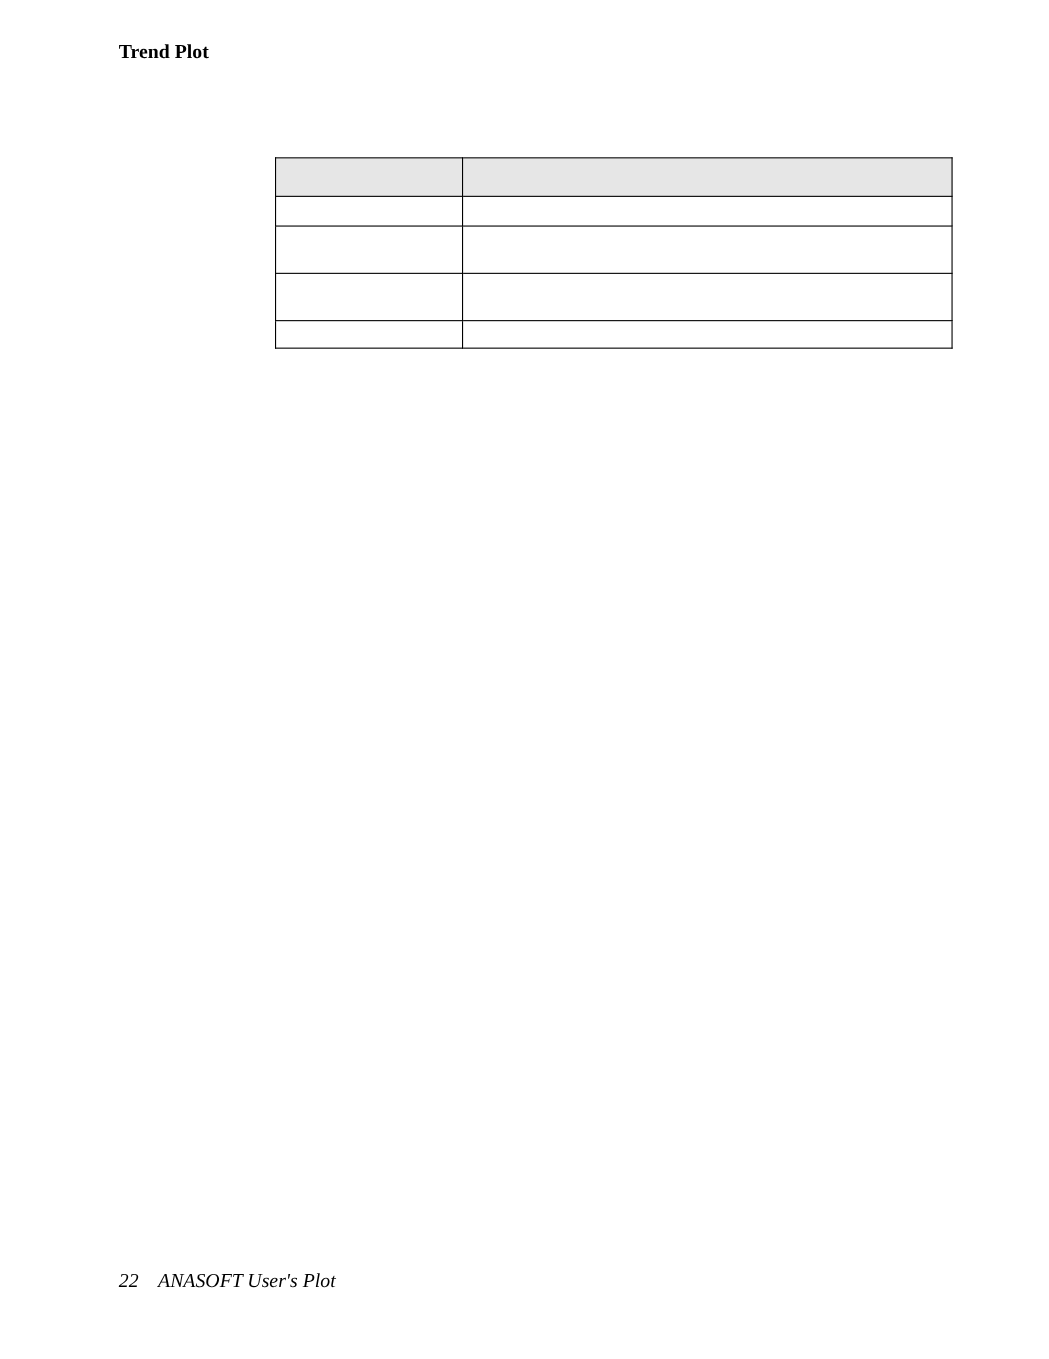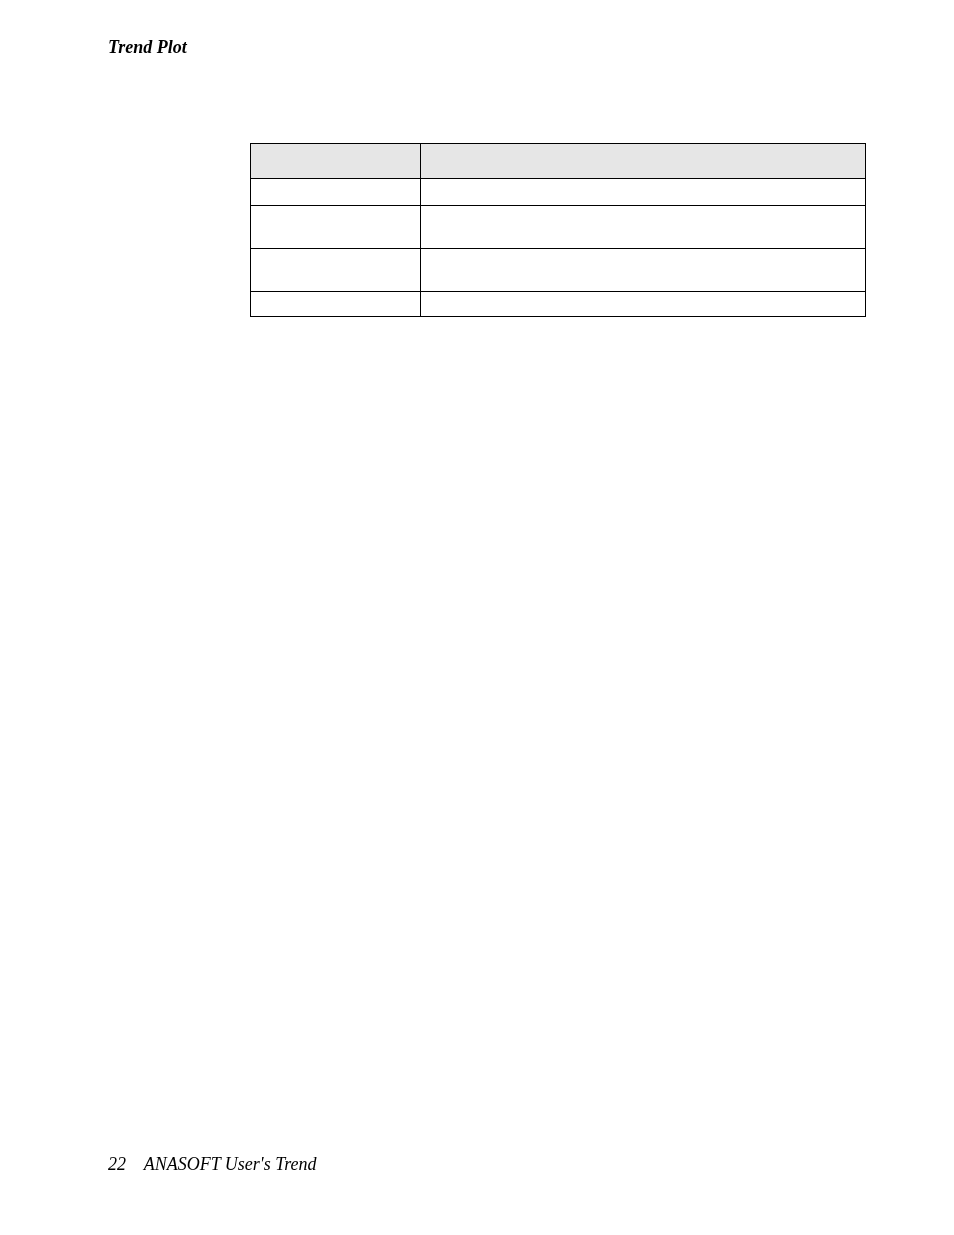--- a/index.html
+++ b/index.html
@@ -14,21 +14,20 @@
   }
   .page {
     position: relative;
     width: 954px;
     height: 1235px;
   }
   .header-label {
     position: absolute;
     top: 37px;
     left: 108px;
-    font-style: italic;
     font-weight: bold;
     font-size: 18px;
   }
   .table-wrap {
     position: absolute;
     top: 143px;
     left: 250px;
     width: 615px;
   }
   table {
@@ -98,15 +97,15 @@
           <td></td>
           <td></td>
         </tr>
       </tbody>
     </table>
   </div>
 
   <div class="footer">
     <span class="pn">22</span>
     <span>&nbsp;&nbsp;</span>
-    <span>ANASOFT User's Trend</span>
+    <span>ANASOFT User's Plot</span>
   </div>
 </div>
 
 </body></html>

